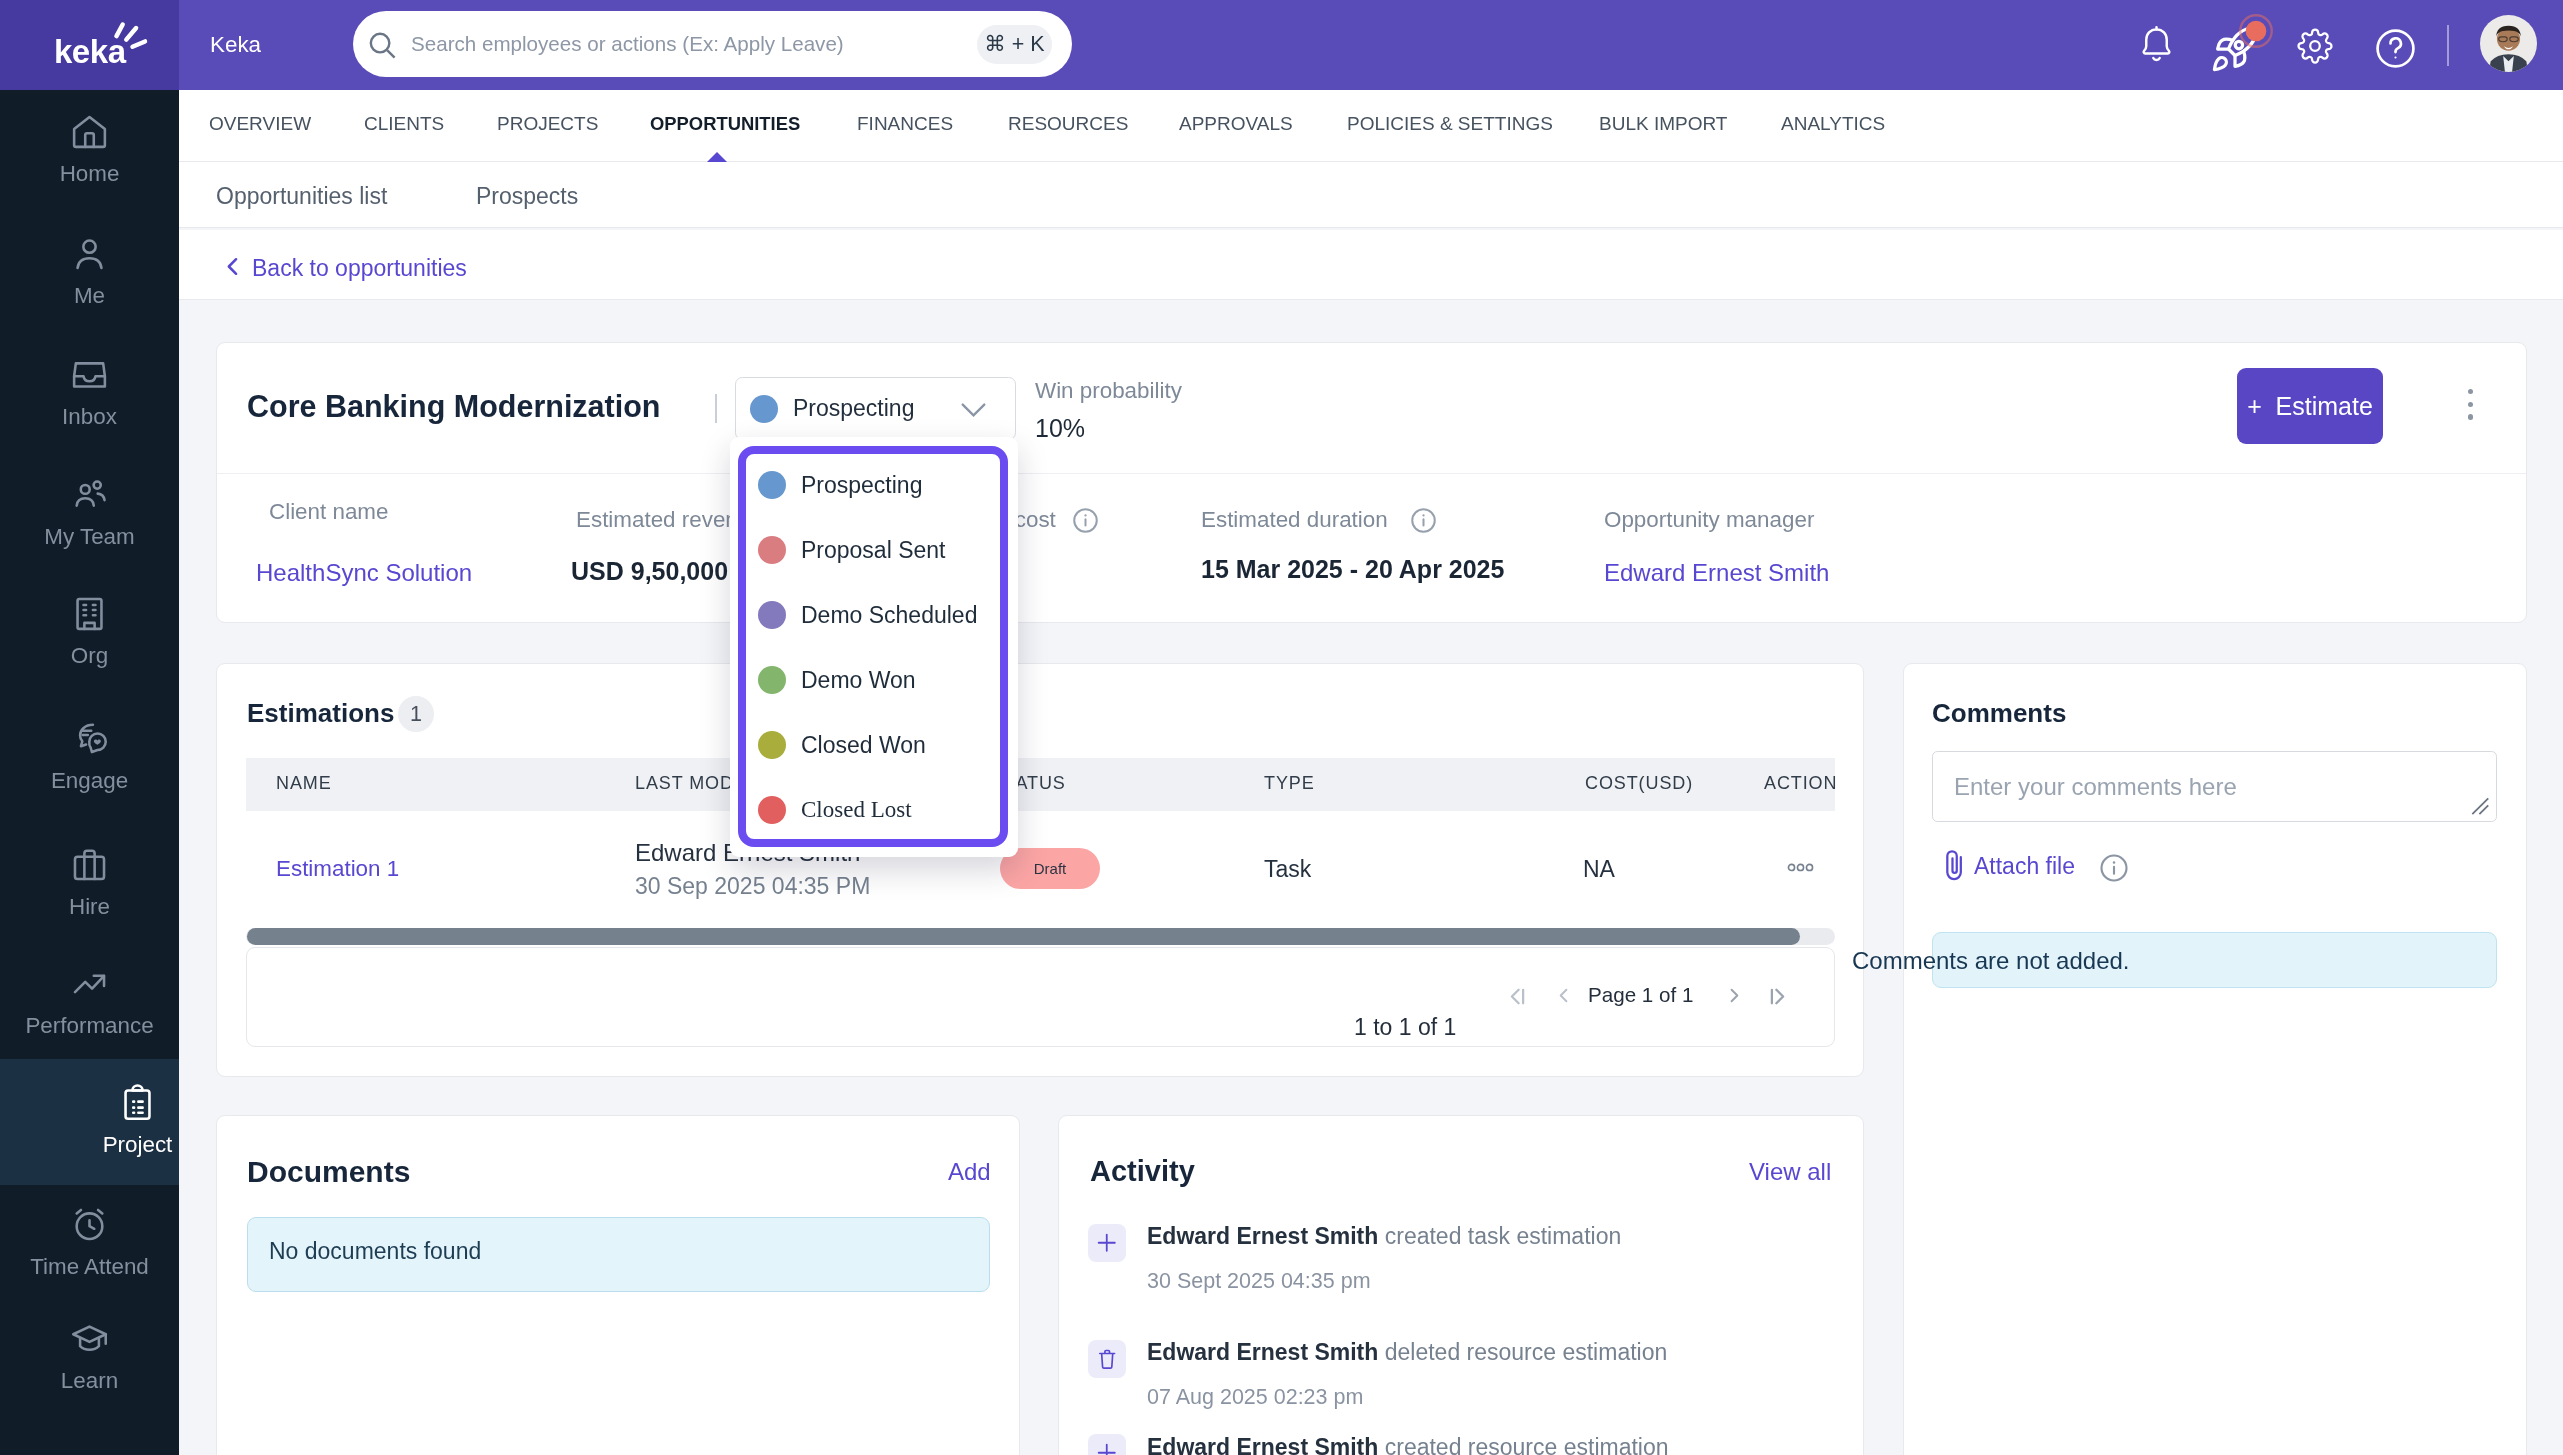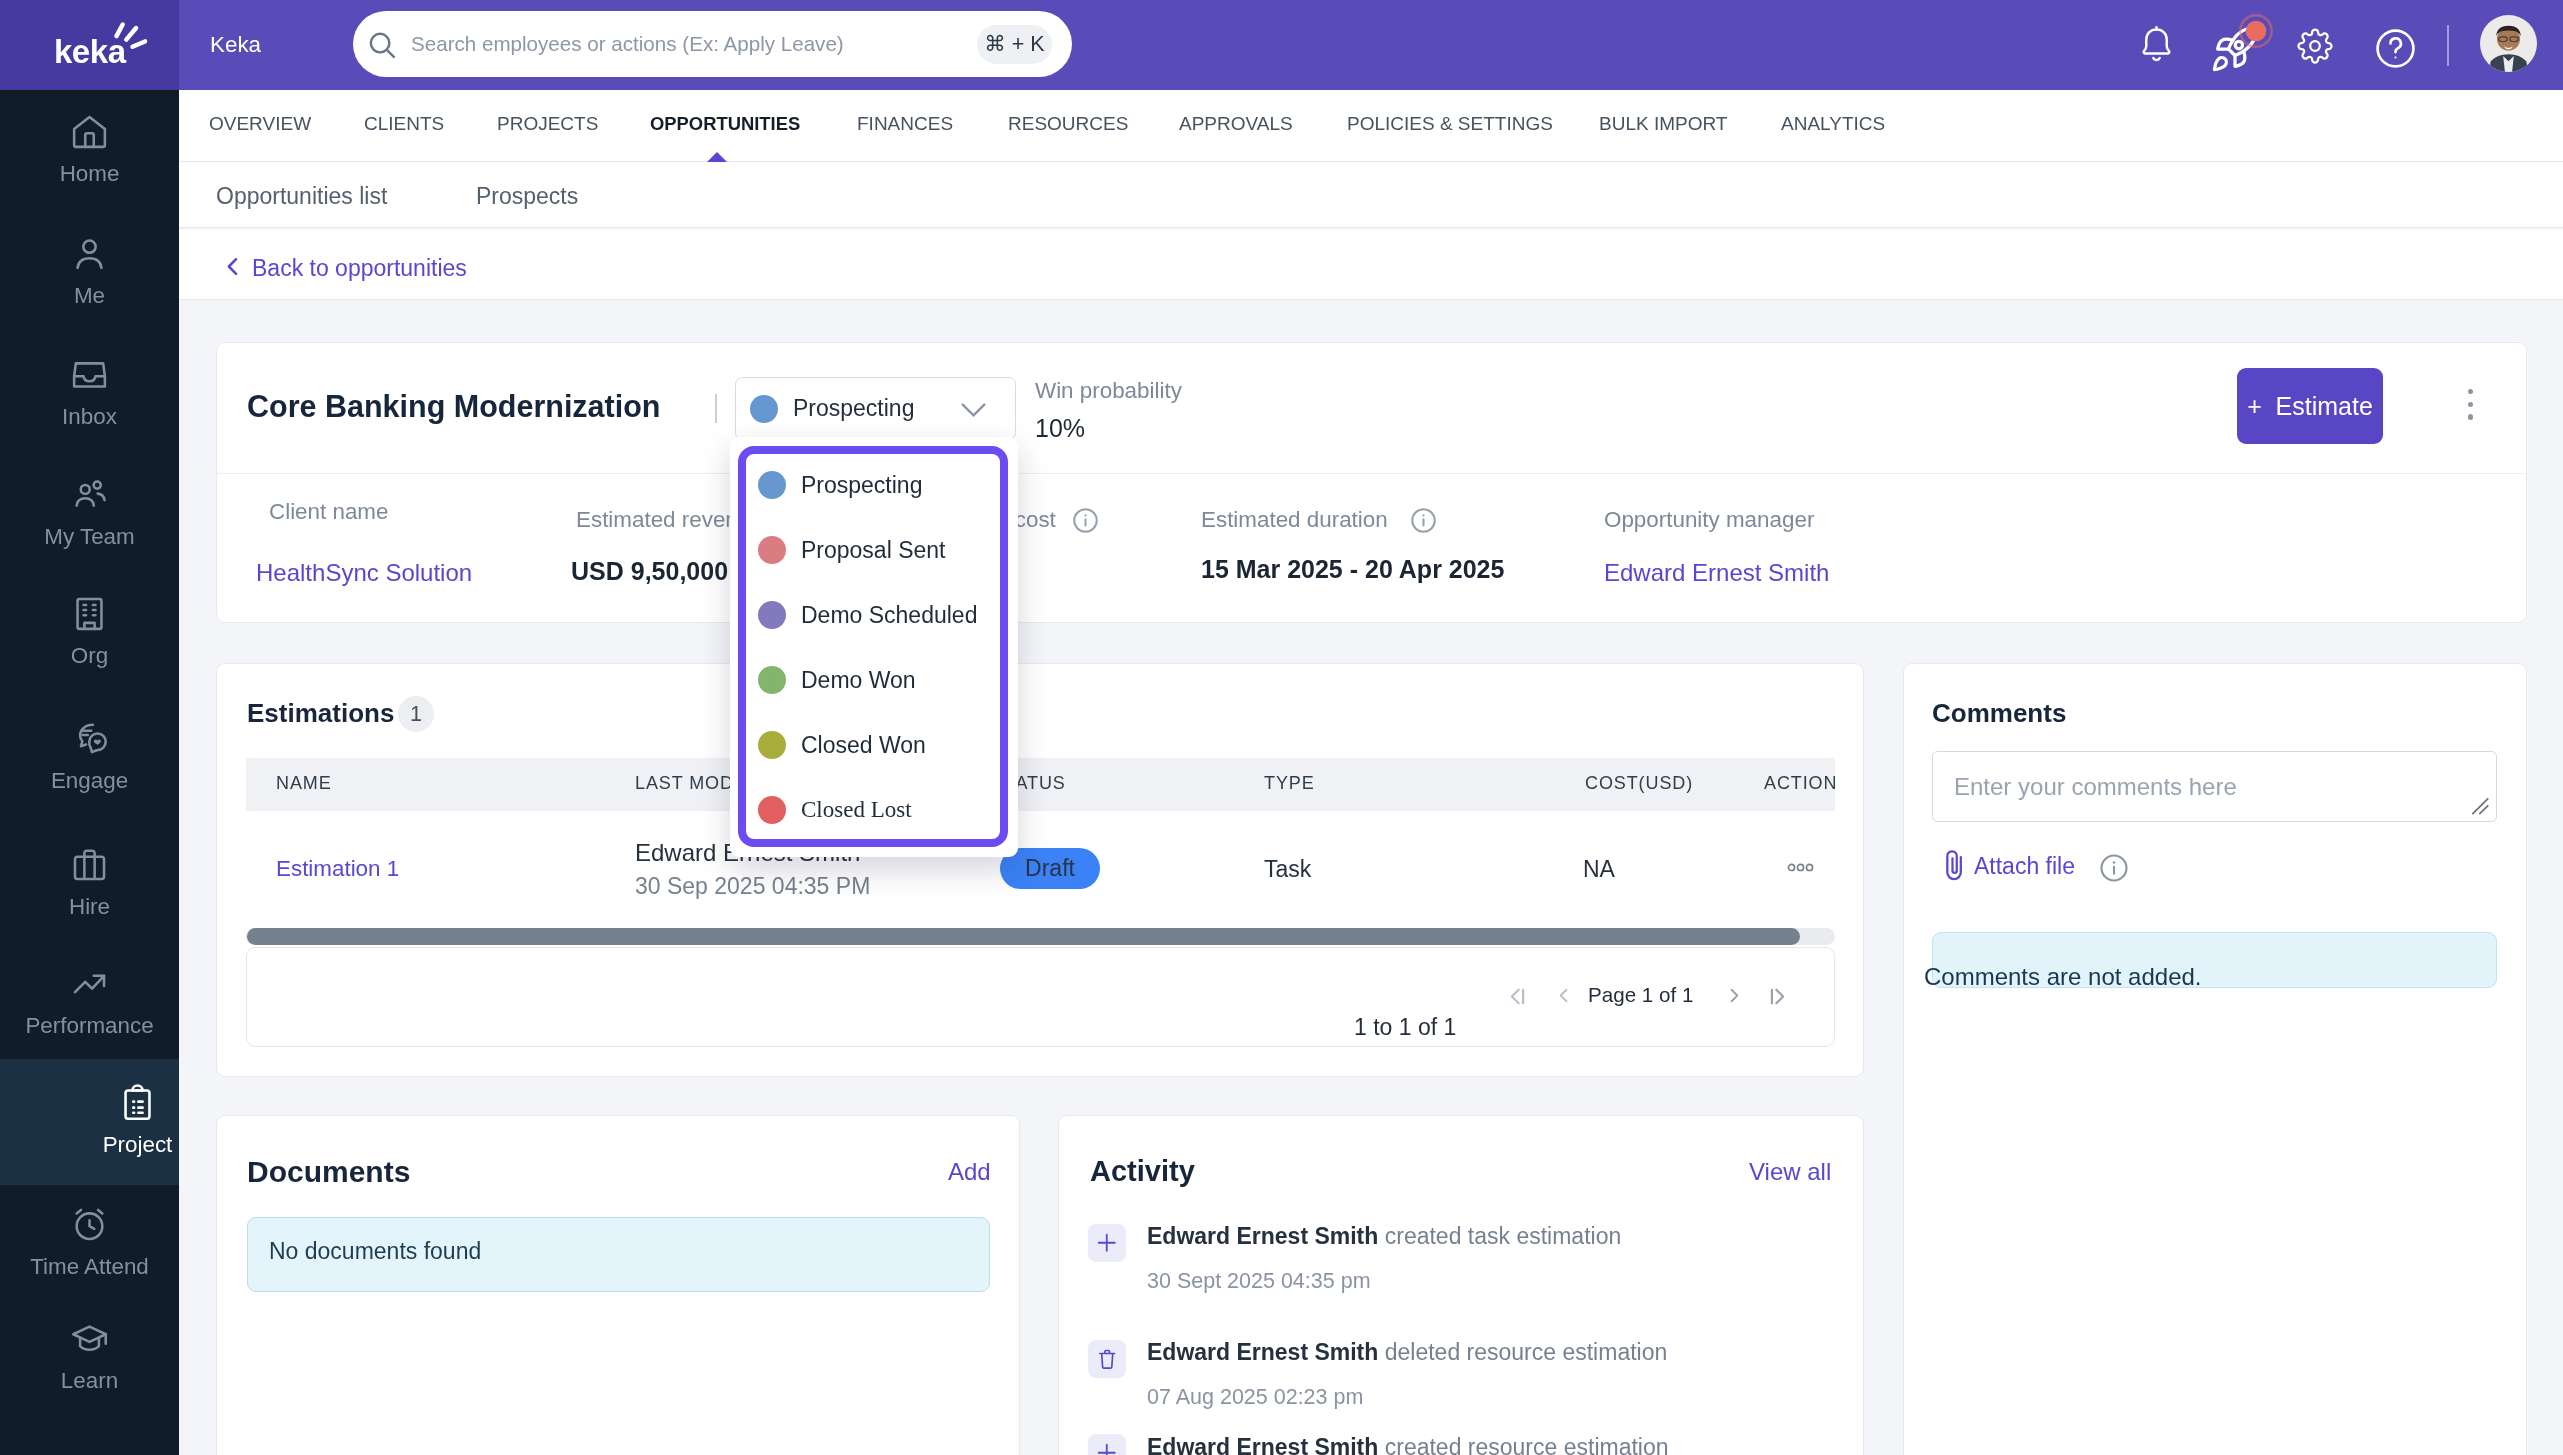--- a/index.html
+++ b/index.html
@@ -249,21 +249,21 @@
 <style>.th { position:absolute; top:773px; font-size:18px; letter-spacing:0.9px; color:#323d4a; }</style>
 <div class="th" style="left:276px;">NAME</div>
 <div class="th" style="left:635px;">LAST MODIFIED BY</div>
 <div class="th" style="left:992px;">STATUS</div>
 <div class="th" style="left:1264px;">TYPE</div>
 <div class="th" style="left:1585px;">COST(USD)</div>
 <div class="th" style="left:1764px;">ACTION</div>
 <div class="abs purple" style="left:276px;top:856px;font-size:22.4px;">Estimation 1</div>
 <div class="abs" style="left:635px;top:839px;font-size:24px;color:#26313f;">Edward Ernest Smith</div>
 <div class="abs" style="left:635px;top:873px;font-size:23px;color:#76818f;">30 Sep 2025 04:35 PM</div>
-<div class="abs" style="left:1000px;top:848px;width:100px;height:41px;background:#3b82f6;border-radius:20.6px;color:#2a3442;font-size:23px;text-align:center;line-height:41px;">Draft</div>
+<div class="abs" style="left:1000px;top:848px;width:100px;height:41px;background:#fca5a5;border-radius:20.6px;color:#2a3442;font-size:15px;text-align:center;line-height:41px;">Draft</div>
 <div class="abs" style="left:1264px;top:856px;font-size:23px;color:#26313f;">Task</div>
 <div class="abs" style="left:1583px;top:856px;font-size:23px;color:#26313f;">NA</div>
 <svg class="abs" style="left:1787px;top:862px;" width="27" height="10.8" viewBox="0 0 30 12" fill="none" stroke="#76818f" stroke-width="1.8">
     <circle cx="5" cy="6" r="3.4"></circle>
     <circle cx="15" cy="6" r="3.4"></circle>
     <circle cx="25" cy="6" r="3.4"></circle>
   </svg>
 
 <div class="abs" style="left:246px;top:928px;width:1589px;height:17px;background:#e9ebee;border-radius:9px;"></div>
 <div class="abs" style="left:247px;top:928px;width:1553px;height:17px;background:#76818e;border-radius:9px;"></div>
@@ -329,21 +329,21 @@
 <svg class="abs" style="left:1940px;top:848px;" width="27" height="34" viewBox="0 0 24 30" fill="none" stroke="#5847d0" stroke-width="2.0" stroke-linecap="round">
   <path d="M18.5 8 L18.5 21.5 a6 6 0 0 1 -12 0 L6.5 7 a4.2 4.2 0 0 1 8.4 0 L14.9 20 a1.9 1.9 0 0 1 -3.8 0 L11.1 9"></path>
 </svg>
 <div class="abs purple" style="left:1974px;top:853px;font-size:23px;">Attach file</div>
 <svg class="abs" style="left:2099px;top:853px;" width="30" height="30" viewBox="0 0 24 24" fill="none" stroke="#8b95a3" stroke-width="1.7">
     <circle cx="12" cy="12" r="10"></circle>
     <line x1="12" y1="11" x2="12" y2="16.5" stroke-linecap="round"></line>
     <circle cx="12" cy="7.5" r="1" fill="#8b95a3" stroke="none"></circle>
   </svg>
 <div class="abs" style="left:1932px;top:932px;width:565px;height:56px;background:#e2f3fa;border:0.9px solid #bfe3f0;border-radius:9px;"></div>
-<div class="abs" style="left:1924px;top:947px;font-size:24px;color:#173753;margin-top:16px;">Comments are not added.</div>
+<div class="abs" style="left:1852px;top:947px;font-size:24px;color:#173753;">Comments are not added.</div>
 
 <div class="abs" style="left:730px;top:437px;width:288px;height:420px;background:#fff;border-radius:9px;box-shadow:0 12.6px 30.5px rgba(30,30,60,0.18);"></div>
 <div class="abs" style="left:738px;top:446px;width:270px;height:401px;border:8px solid #6a4cf0;border-radius:16px;background:#fff;"></div>
 <style>.ddd { position:absolute; left:758px; width:28px; height:28px; border-radius:50%; } .ddt { position:absolute; left:801px; font-size:23px; color:#1f2c3a; }</style>
 <div class="ddd" style="top:471px;background:#6697ce;"></div>
 <div class="ddt" style="top:472px;">Prospecting</div>
 <div class="ddd" style="top:536px;background:#da7d81;"></div>
 <div class="ddt" style="top:537px;">Proposal Sent</div>
 <div class="ddd" style="top:601px;background:#8379bd;"></div>
 <div class="ddt" style="top:602px;">Demo Scheduled</div>

